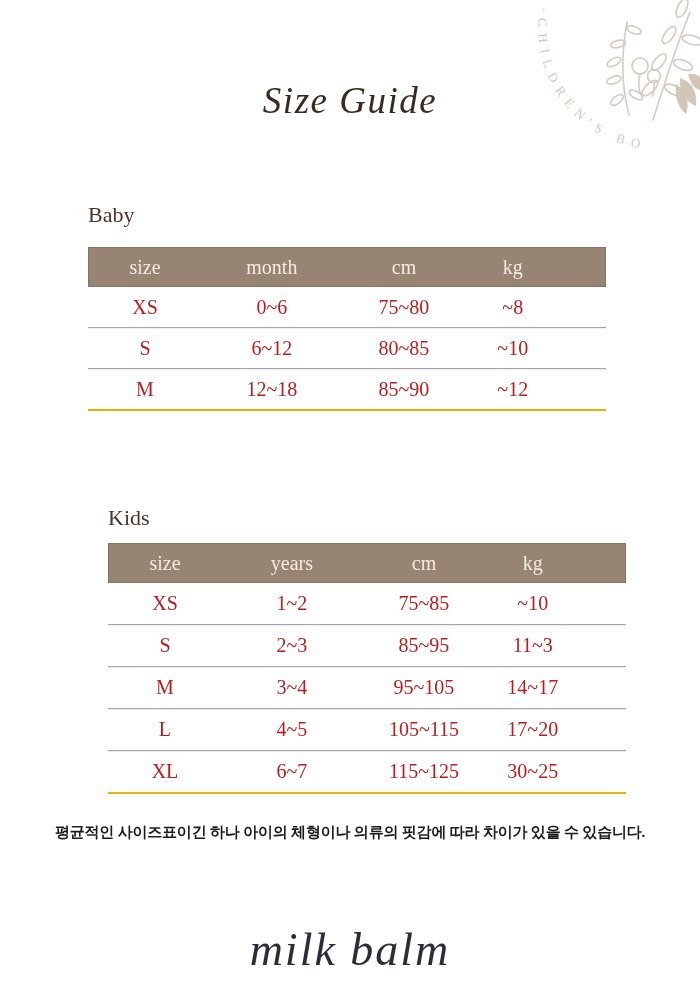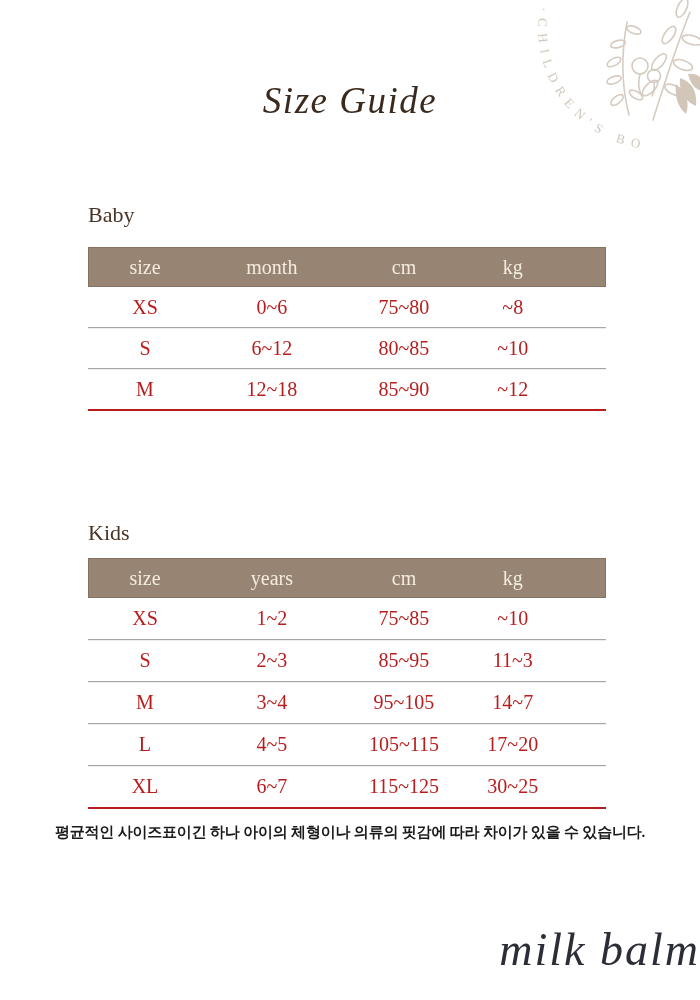--- a/index.html
+++ b/index.html
@@ -16,25 +16,25 @@
     text-align:center;
     font-size:37px;letter-spacing:1.5px;
     color:#3a2a1e;
     font-style:italic;
   }
   
   .stamp{position:absolute;top:0;right:0;width:170px;height:175px;}
   
   .section{position:absolute;left:88px;width:518px;}
   .section.baby{top:200px;}
-  .section.kids{top:518px;}
+  .section.kids{top:503px;margin-left:20px;}
   .section-label{
     font-size:22px;color:#4a3424;line-height:30px;
   }
-  .size-table{border-bottom:2px solid #b91c1c;font-family:Liberation Serif, serif;}
+  .size-table{border-bottom:2px solid #eab308;font-family:Liberation Serif, serif;}
   .section.baby .size-table{margin-top:17px;}
   .section.kids .size-table{margin-top:10px;}
   .grid-row{display:grid;grid-template-columns:22% 27% 24% 18%;}
   .thead{
     background:#978473;height:40px;
     box-shadow:inset 0 0 0 1px rgba(90,70,50,.28);
   }
   .thead span{
     line-height:40px;text-align:center;
     font-size:20px;color:#f3ecdf;
@@ -53,21 +53,21 @@
   .section.kids .trow span{line-height:41px;}
   
   .note{
     position:absolute;top:803px;left:0;width:100%;
     text-align:center;
     font-size:15px;font-weight:600;line-height:28px;
     color:#1a1a1a;letter-spacing:-0.2px;
   }
   .brand{
     position:absolute;top:920px;left:0;width:100%;
-    text-align:right;
+    text-align:center;
     font-style:italic;
     font-size:46px;line-height:60px;letter-spacing:2px;
     color:#2b2e37;
   }
 </style>
 </head>
 <body>
 
 <div class="page">
 
@@ -161,21 +161,21 @@
       <div class="grid-row trow">
         <span>S</span>
         <span>2~3</span>
         <span>85~95</span>
         <span>11~3</span>
       </div>
       <div class="grid-row trow">
         <span>M</span>
         <span>3~4</span>
         <span>95~105</span>
-        <span>14~7</span>
+        <span>14~17</span>
       </div>
       <div class="grid-row trow">
         <span>L</span>
         <span>4~5</span>
         <span>105~115</span>
         <span>17~20</span>
       </div>
       <div class="grid-row trow">
         <span>XL</span>
         <span>6~7</span>

